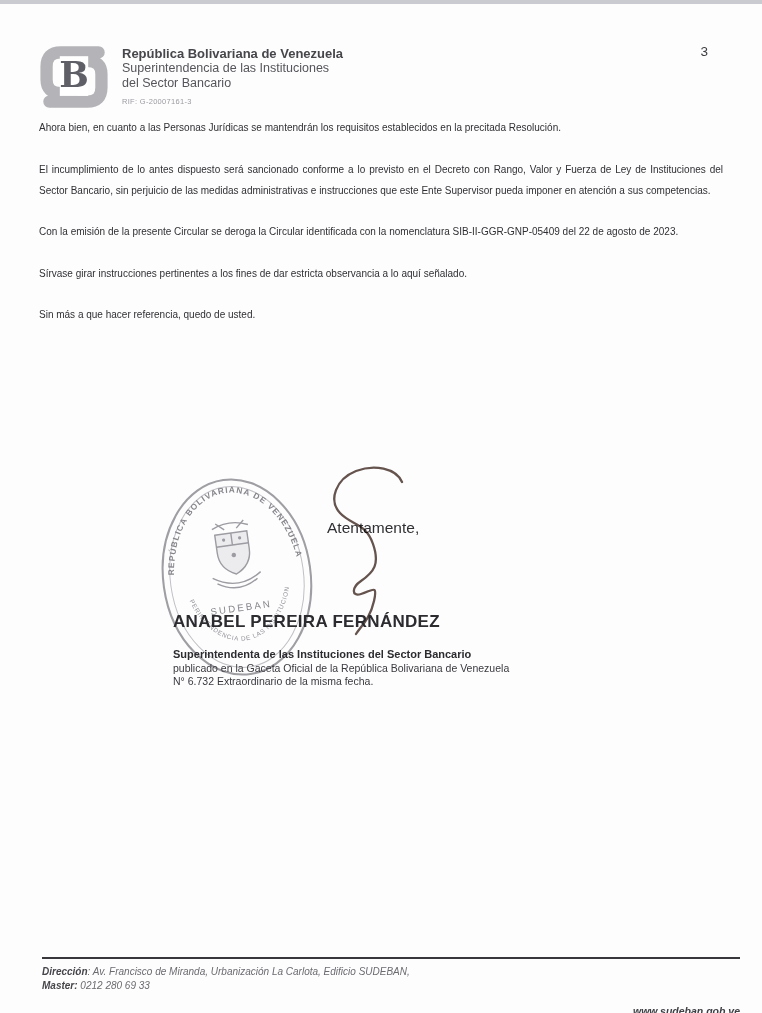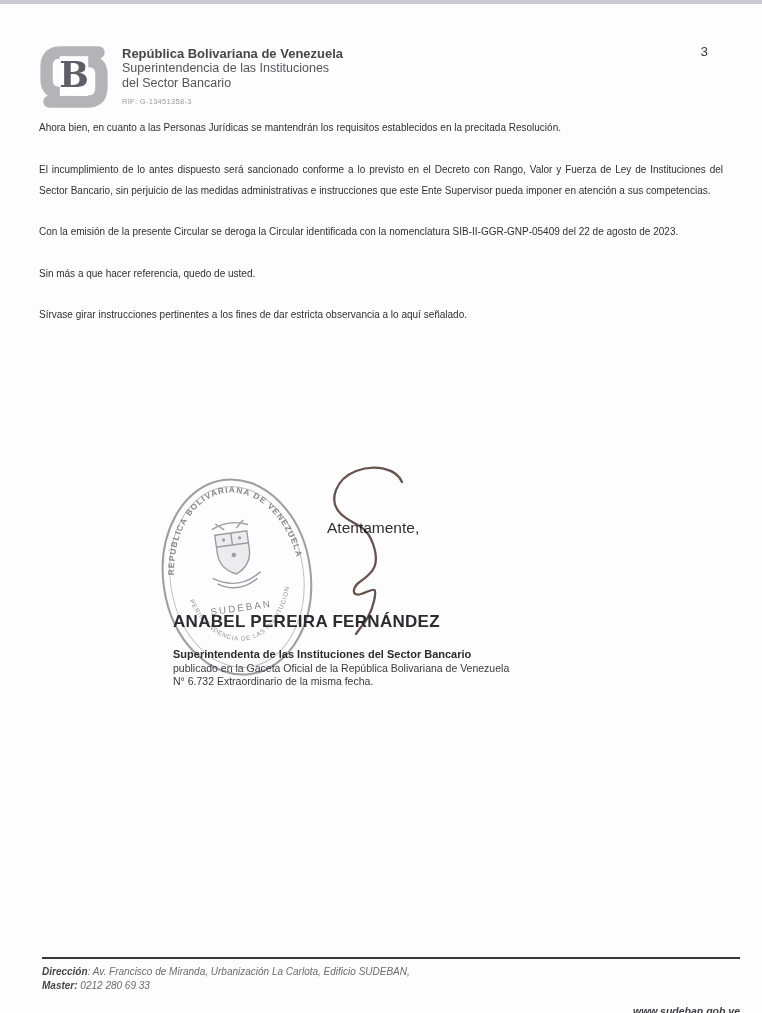--- a/index.html
+++ b/index.html
@@ -61,31 +61,31 @@
     <svg class="logo" width="76" height="70" viewBox="0 0 80 74" aria-hidden="true">
       <path d="M 66 11 L 26 11 Q 11 11 11 26 L 11 40 Q 11 54 26 54 L 38 54" fill="none" stroke="#b4b4b8" stroke-width="13" stroke-linecap="round"></path>
       <path d="M 14 63 L 54 63 Q 69 63 69 48 L 69 34 Q 69 20 54 20 L 42 20" fill="none" stroke="#b4b4b8" stroke-width="13" stroke-linecap="round"></path>
       <rect x="25" y="15" width="30" height="42" fill="#ffffff"></rect>
       <text x="40" y="48" text-anchor="middle" font-family="DejaVu Serif, serif" font-size="37" font-weight="bold" fill="#5f5f68">B</text>
     </svg>
     <div class="header-text">
       <div class="org1">República Bolivariana de Venezuela</div>
       <div class="org2">Superintendencia de las Instituciones</div>
       <div class="org3">del Sector Bancario</div>
-      <div class="rif">RIF: G-13451358-3</div>
+      <div class="rif">RIF: G-20007161-3</div>
     </div>
   </div>
   <div class="page-num">3</div>
 
   <div class="body-text">
     <p>Ahora bien, en cuanto a las Personas Jurídicas se mantendrán los requisitos establecidos en la precitada Resolución.</p>
     <p>El incumplimiento de lo antes dispuesto será sancionado conforme a lo previsto en el Decreto con Rango, Valor y Fuerza de Ley de Instituciones del Sector Bancario, sin perjuicio de las medidas administrativas e instrucciones que este Ente Supervisor pueda imponer en atención a sus competencias.</p>
     <p>Con la emisión de la presente Circular se deroga la Circular identificada con la nomenclatura SIB-II-GGR-GNP-05409 del 22 de agosto de 2023.</p>
+    <p>Sírvase girar instrucciones pertinentes a los fines de dar estricta observancia a lo aquí señalado.</p>
     <p>Sin más a que hacer referencia, quedo de usted.</p>
-    <p>Sírvase girar instrucciones pertinentes a los fines de dar estricta observancia a lo aquí señalado.</p>
   </div>
 
   <div class="salutation">Atentamente,</div>
 
   <svg class="stamp" viewBox="0 0 160 205" aria-hidden="true">
     <defs>
       <path id="arcTop" d="M 18 104 A 62 86 0 0 1 142 104"></path>
       <path id="arcBot" d="M 30 118 A 54 76 0 0 0 130 118"></path>
     </defs>
     <ellipse cx="80" cy="102" rx="73" ry="97" fill="none" stroke="#85858b" stroke-width="2" opacity=".85"></ellipse>

